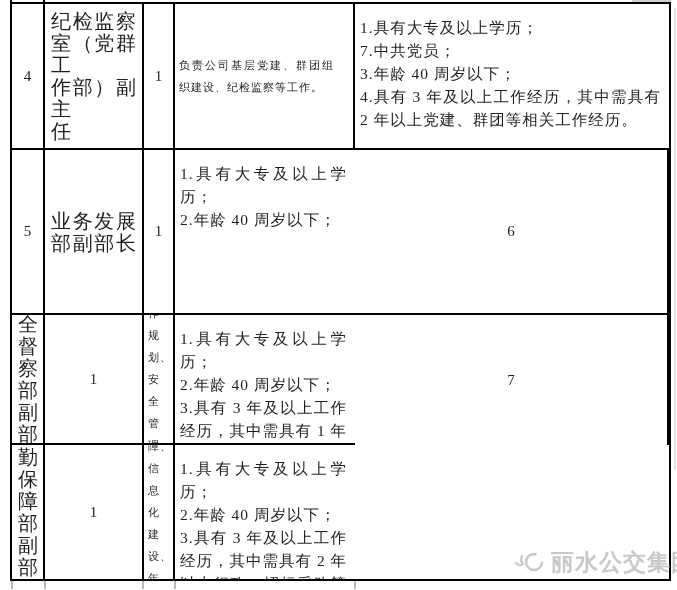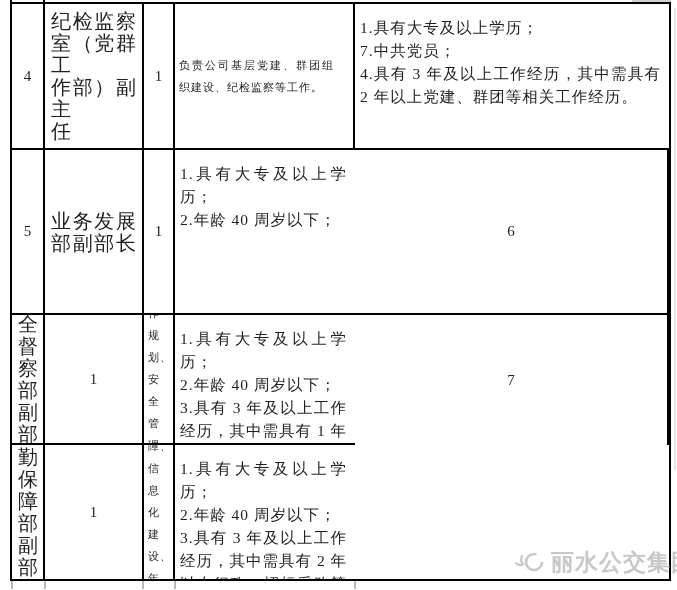--- a/index.html
+++ b/index.html
@@ -76,20 +76,21 @@
       <div class="td c-num">4</div>
       <div class="td c-pos">纪检监察
 室（党群工
 作部）副主
 任</div>
       <div class="td c-count">1</div>
       <div class="td c-duty">负责公司基层党建、群团组织建设、纪检监察等工作。</div>
       <div class="td c-req last-col">
         <div class="req-item">1.具有大专及以上学历；</div>
         <div class="req-item">7.中共党员；</div>
+        <div class="req-item">3.年龄 40 周岁以下；</div>
         <div class="req-item">4.具有 3 年及以上工作经历，其中需具有 2 年以上党建、群团等相关工作经历。</div>
       </div>
       <div class="td c-num">5</div>
       <div class="td c-pos">业务发展
 部副部长</div>
       <div class="td c-count">1</div>
       <div class="td c-req last-col">
         <div class="req-item">1.具有大专及以上学历；</div>
         <div class="req-item">2.年龄 40 周岁以下；</div>
       </div>

